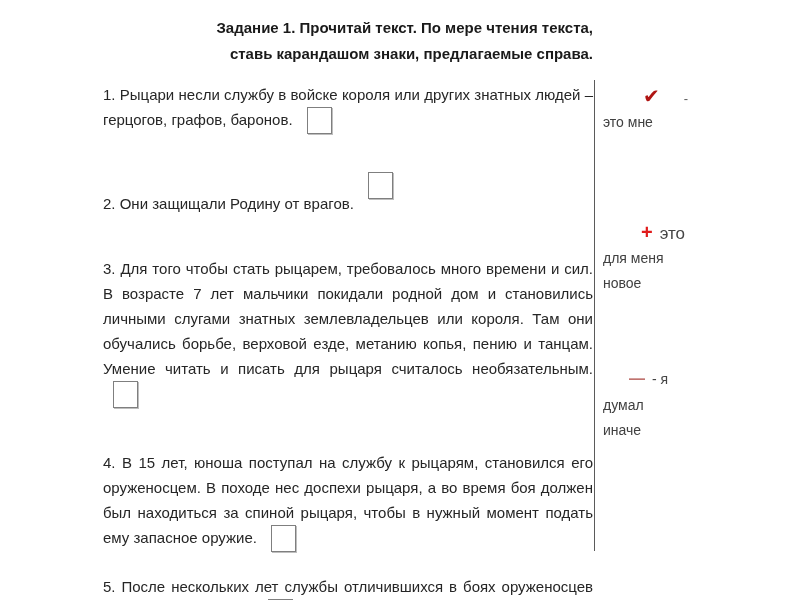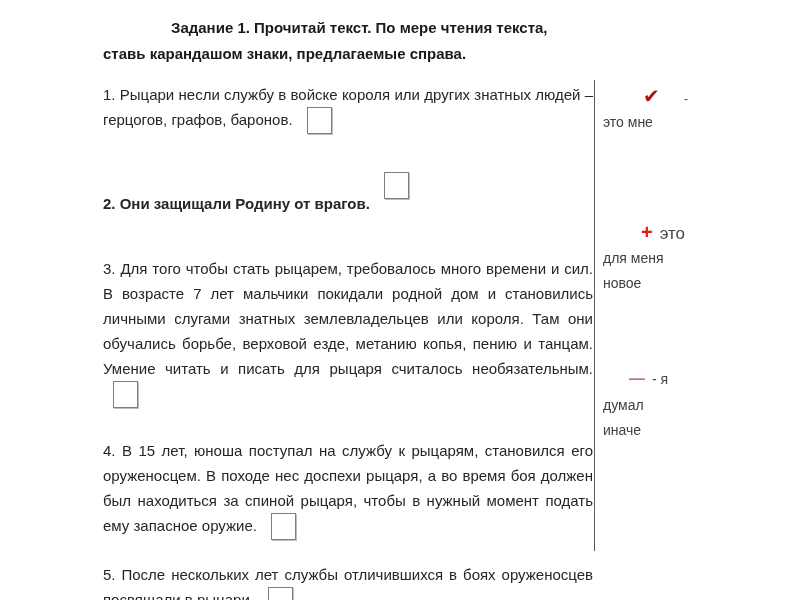--- a/index.html
+++ b/index.html
@@ -6,30 +6,30 @@
   body{
     width:800px;height:600px;background:#ffffff;
     font-family:"Liberation Sans","DejaVu Sans",sans-serif;
     position:relative;overflow:hidden;
   }
   .main-col{
     position:absolute;left:103px;top:15px;width:490px;
   }
   .title{
     font-weight:bold;font-size:15px;line-height:26px;
-    text-indent:68px;color:#1a1a1a;
+    text-indent:68px;color:#1a1a1a;text-align:right;
   }
   .para{
     font-size:15px;line-height:25px;text-align:justify;
     color:#262626;
   }
   .p1{}
-  .p2{margin-top:38px;font-weight:bold;}
+  .p2{margin-top:38px;}
   .p3{margin-top:40px;}
-  .p4{margin-top:30px;}
+  .p4{margin-top:42px;}
   .p5{margin-top:22px;}
   .box{
     display:inline-block;width:23px;height:25px;
     border:1px solid #7f7f7f;background:#ffffff;
     margin-left:10px;vertical-align:-9px;
     box-shadow:1px 1px 0 rgba(110,110,110,0.45);
   }
   .box-raised{vertical-align:10px;}
   .divider{
     position:absolute;left:594px;top:80px;height:471px;width:0;

